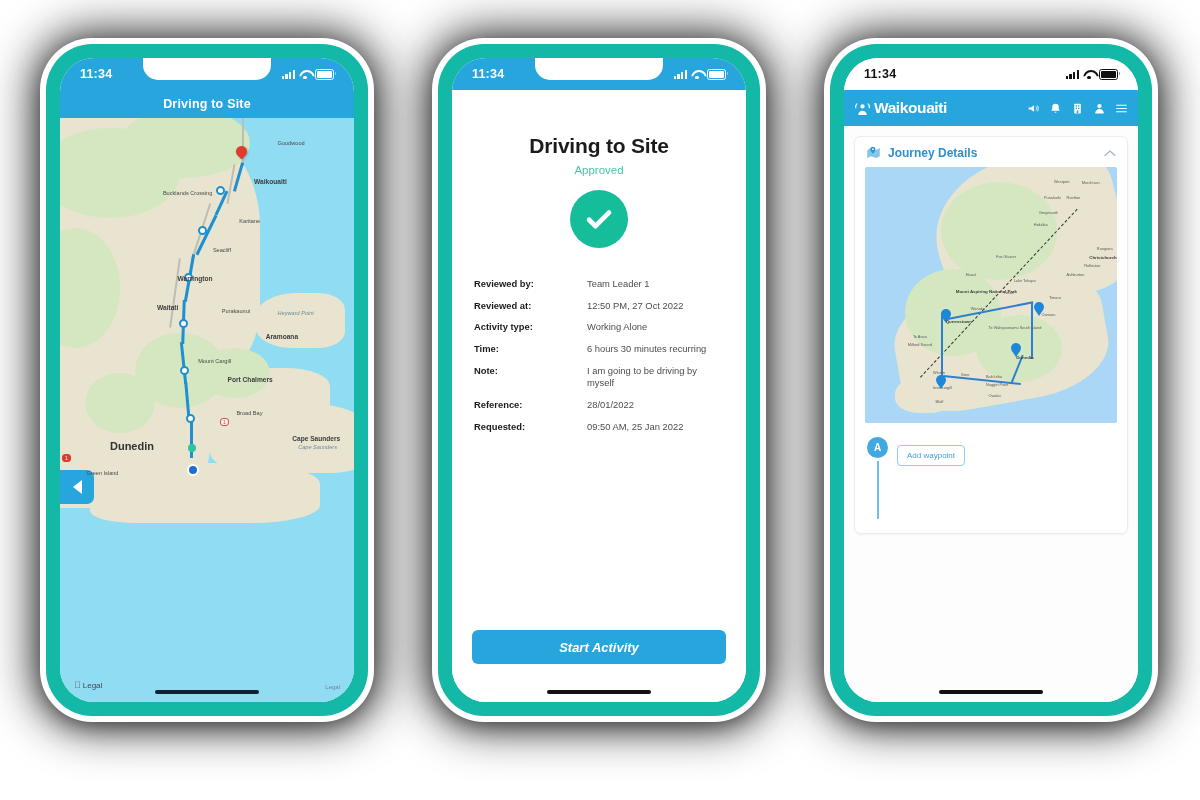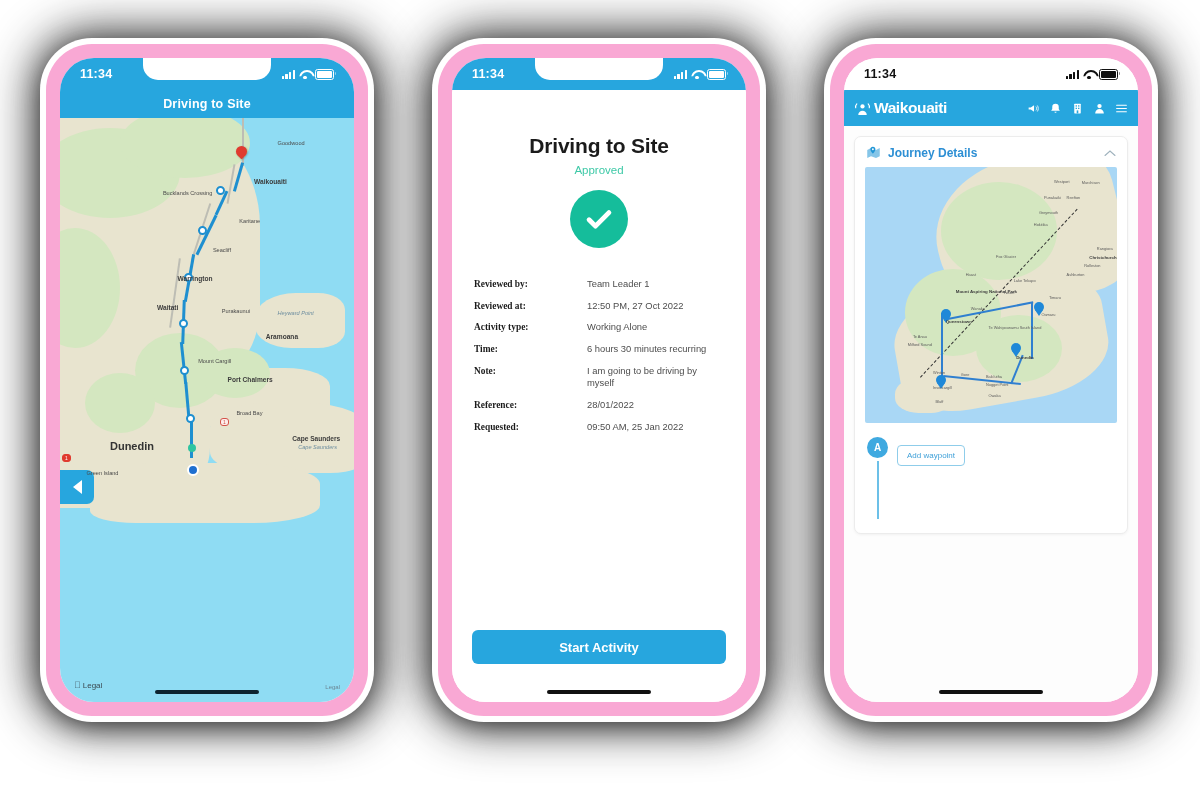--- a/index.html
+++ b/index.html
@@ -1,21 +1,21 @@
 <!DOCTYPE html>
 <html><head>
 <meta charset="utf-8">
 <style>
   html,body{margin:0;padding:0;background:#ffffff;}
   body{width:1200px;height:800px;overflow:hidden;font-family:"Liberation Sans",sans-serif;}
 
   .stage{position:relative;width:1200px;height:800px;background:#fff;}
 
   
-  .phone{position:absolute;top:44px;width:322px;height:672px;background:#f9a8d4;
+  .phone{position:absolute;top:44px;width:322px;height:672px;background:#14b8a6;
          border-radius:46px;
          box-shadow:0 0 0 6px #ffffff, 0 6px 26px rgba(0,0,0,.55), 0 0 46px 12px rgba(20,20,20,.85);}
   .phone.p1{left:46px;}
   .phone.p2{left:438px;}
   .phone.p3{left:830px;}
 
   .screen{position:absolute;left:14px;top:14px;width:294px;height:644px;border-radius:34px;
           overflow:hidden;background:#fff;}
 
   
@@ -82,25 +82,25 @@
   
   .p2body{position:absolute;left:0;right:0;top:60px;bottom:0;background:#fff;}
   .acttitle{margin:16px 0 0;text-align:center;font-size:21px;font-weight:bold;color:#1b1b1b;letter-spacing:-.2px;}
   .actstatus{margin:6px 0 0;text-align:center;font-size:11.5px;color:#3ec9a7;}
   .checkwrap{display:flex;justify-content:center;margin-top:14px;}
   .checkcircle{width:58px;height:58px;border-radius:50%;background:#15bd9b;
                display:flex;align-items:center;justify-content:center;}
   .checkcircle svg{width:34px;height:34px;}
   .details{margin:30px 22px 0 22px;}
   .drow{display:flex;margin-bottom:9px;font-size:9.4px;line-height:1.35;}
-  .dlabel{width:80px;flex:0 0 80px;font-weight:bold;color:#1b1b1b;font-family:Liberation Serif, serif;}
+  .dlabel{width:80px;flex:0 0 80px;font-weight:bold;color:#1b1b1b;}
   .dval{flex:1;color:#4d4d4d;margin-left:33px;}
   .startbtn{position:absolute;left:20px;right:20px;bottom:38px;height:34px;background:#27a6de;
             border-radius:6px;color:#fff;font-size:13px;font-weight:bold;display:flex;
-            align-items:center;justify-content:center;border:none;cursor:pointer;}
+            align-items:center;justify-content:center;border:none;cursor:pointer;font-style:italic;}
 
   
   .ghsbar{height:36px;background:#27a6de;display:flex;align-items:center;
           padding:0 10px;gap:0;box-sizing:border-box;}
   .ghslogo{display:flex;align-items:center;gap:3px;color:#fff;font-size:15.5px;
            font-weight:bold;letter-spacing:-.4px;}
   .ghslogo svg{width:17px;height:15px;}
   .ghsicons{margin-left:auto;display:flex;align-items:center;gap:9px;color:#fff;}
   .ghsicons svg{width:13px;height:13px;display:block;}
   .p3body{position:absolute;left:0;right:0;top:68px;bottom:0;background:#fdfdfd;overflow:hidden;}

